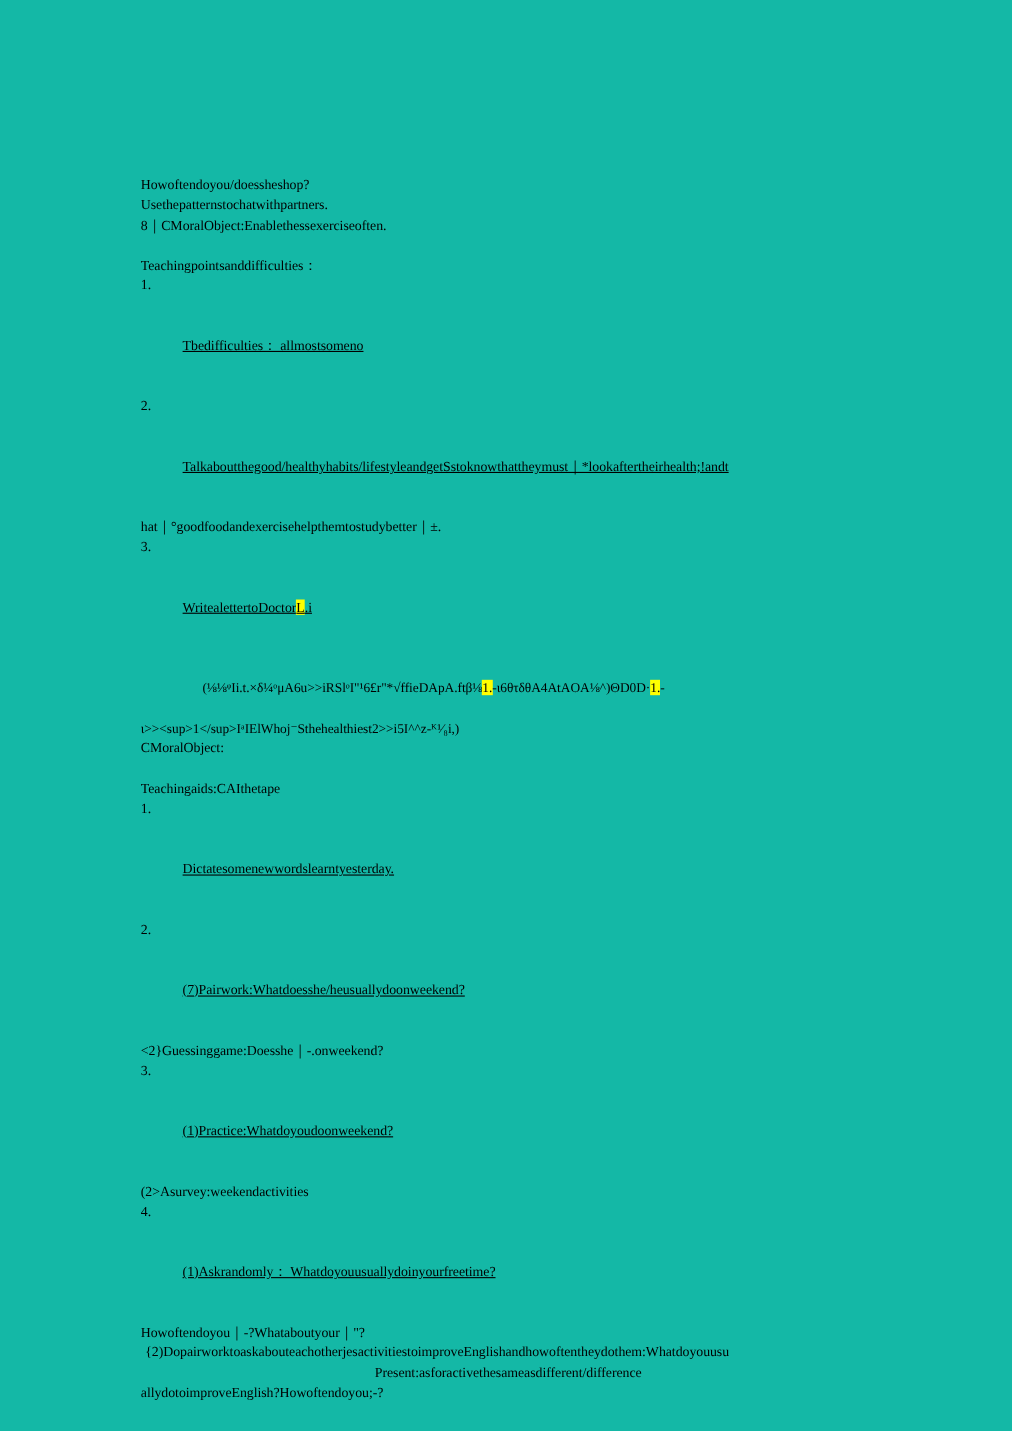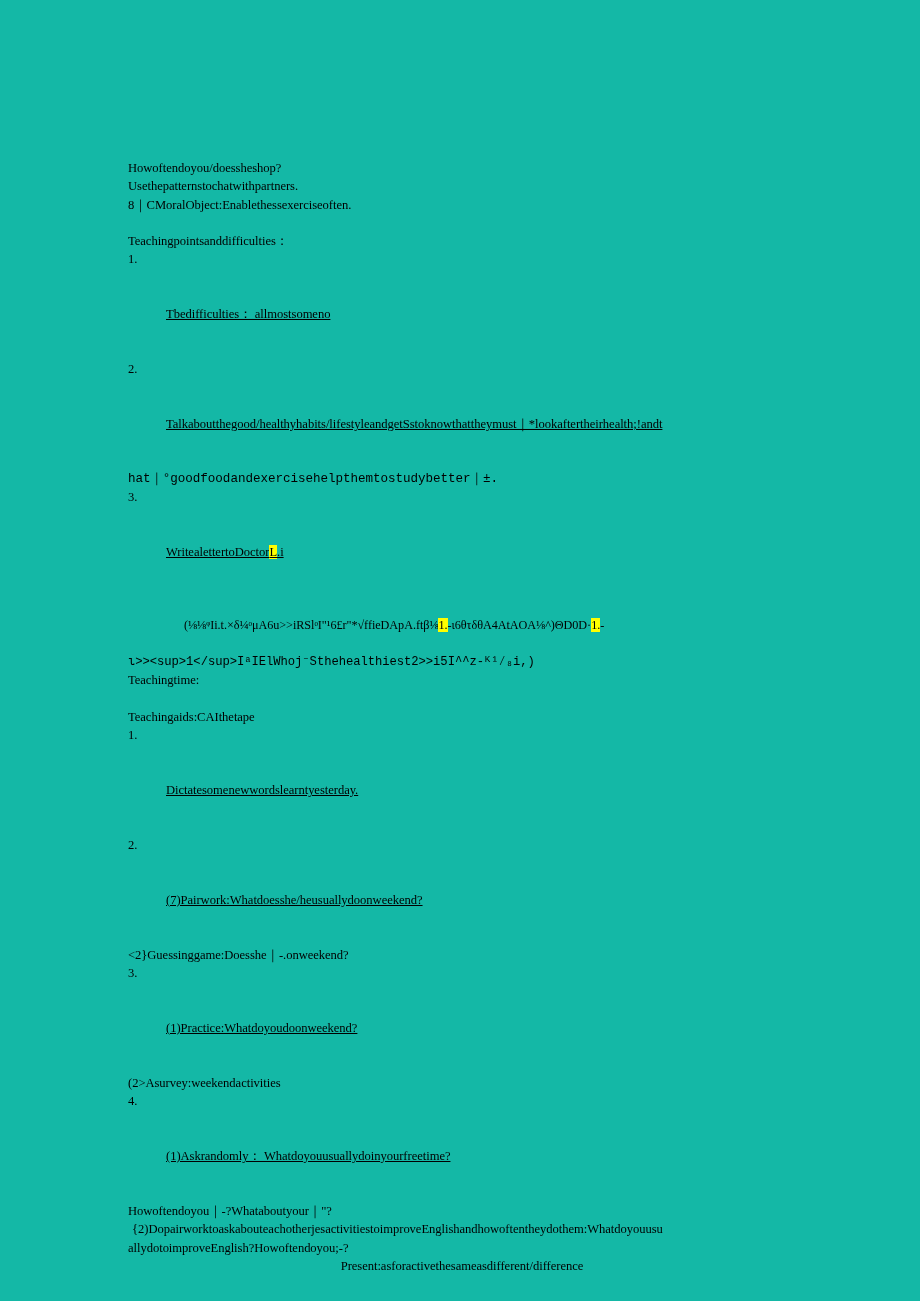--- a/index.html
+++ b/index.html
@@ -56,21 +56,20 @@
     display: block;
     text-decoration: underline;
   }
   
   .li.cont {
     padding-left: 38px;
   }
   
   .flush {
     padding-left: 0;
-    font-family: Liberation Mono, monospace;
   }
   .hl {
     background: #ffff00;
   }
   .center {
     text-align: center;
   }
   .gap {
     height: 18.3px;
   }
@@ -106,21 +105,21 @@
     <div class="li">
       <span class="mk">3.</span>
       <span class="tx"><span>WritealettertoDoctor</span><span class="hl">L</span><span>.i</span></span>
     </div>
 
     <div class="li cont garb">
       <span>(⅛⅛ᵠIi.t.×δ¼ᵒμA6u&gt;&gt;iRSlᵒI"¹6£r"*√ffieDApA.ftβ⅛</span><span class="hl">1.</span><span>-ι6θτδθA4AtAOA⅛^)ΘD0D·</span><span class="hl">1.</span><span>-</span>
     </div>
     <div class="li cont garb flush" style="padding-left:0;">ι&gt;&gt;&lt;sup&gt;1&lt;/sup&gt;IᵃIElWhoj⁻Sthehealthiest2&gt;&gt;i5I^^ᴢ-ᴷ¹⁄₈i,)</div>
 
-    <div class="ln">Teachingtime:</div>
+    <div class="ln">CMoralObject:</div>
 
     <div class="gap"></div>
 
     <div class="ln">Teachingaids:CAIthetape</div>
 
     <div class="li">
       <span class="mk">1.</span>
       <span class="tx">Dictatesomenewwordslearntyesterday.</span>
     </div>
     <div class="li">
@@ -134,19 +133,19 @@
       <span class="tx">(1)Practice:Whatdoyoudoonweekend?</span>
     </div>
     <div class="ln">(2&gt;Asurvey:weekendactivities</div>
 
     <div class="li">
       <span class="mk">4.</span>
       <span class="tx">(1)Askrandomly： Whatdoyouusuallydoinyourfreetime?</span>
     </div>
     <div class="ln">Howoftendoyou｜-?Whataboutyour｜"?</div>
     <div class="ln" style="padding-left:4px;">{2)DopairworktoaskabouteachotherjesactivitiestoimproveEnglishandhowoftentheydothem:Whatdoyouusu</div>
+    <div class="ln center">Present:asforactivethesameasdifferent/difference</div>
     <div class="ln">allydotoimproveEnglish?Howoftendoyou;-?</div>
-    <div class="ln center">Present:asforactivethesameasdifferent/difference</div>
 
     <div class="gap"></div>
 
   </div>
 </div>
 
 </body></html>

